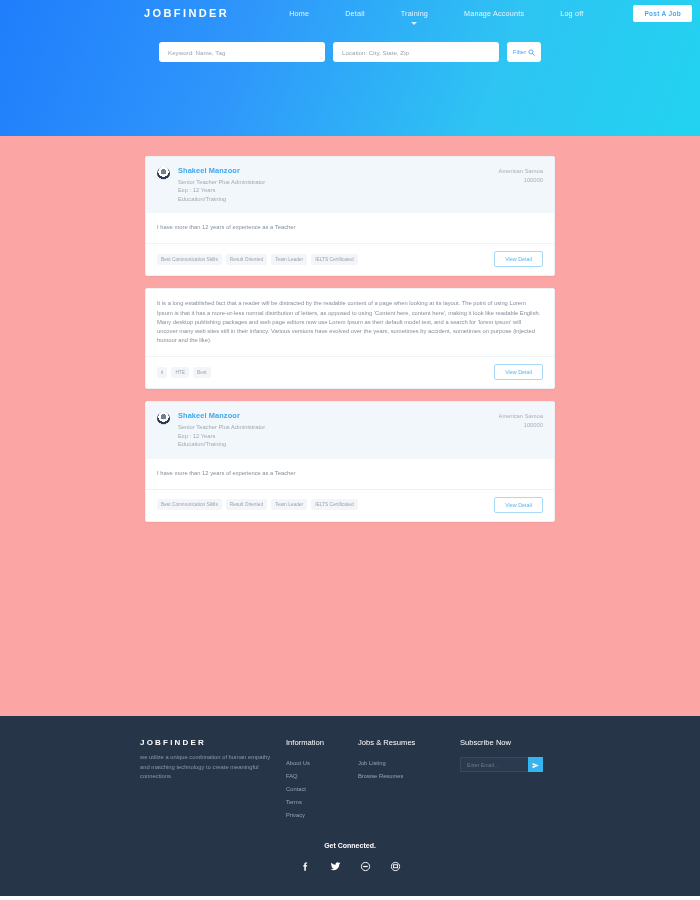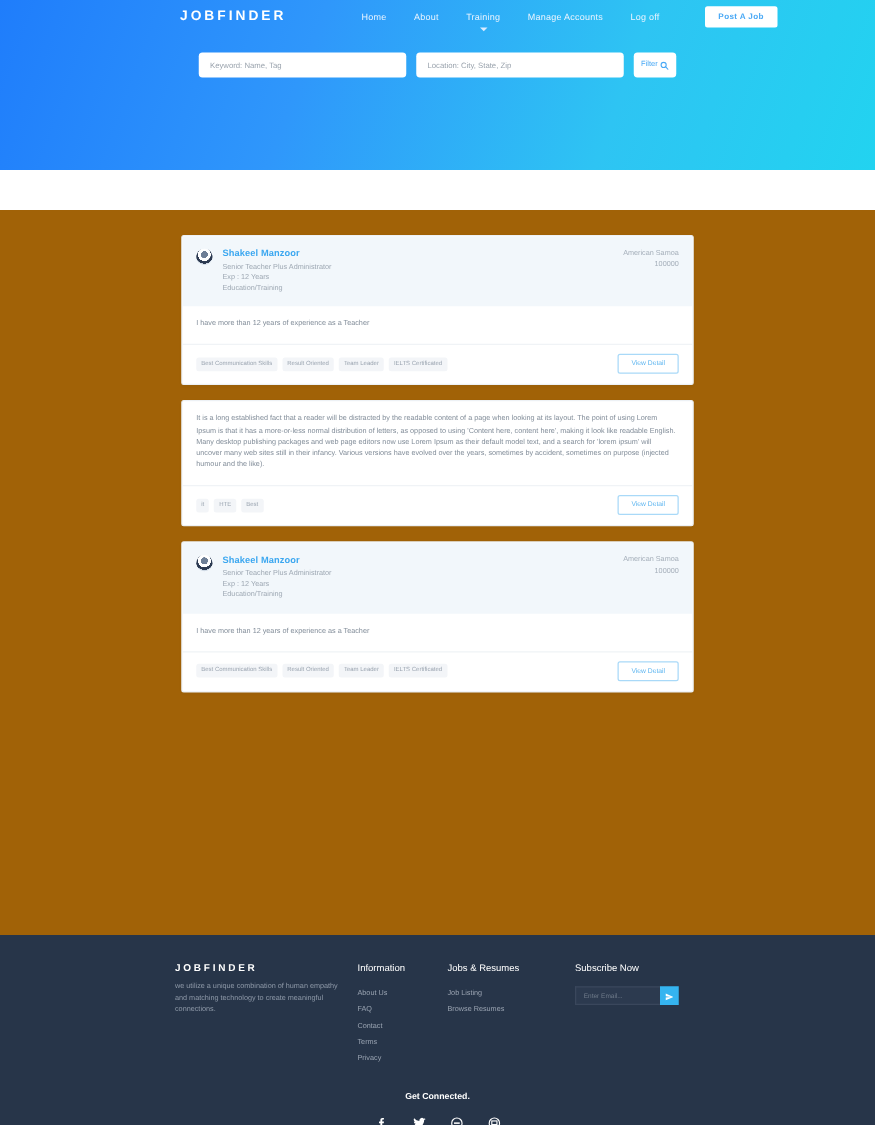--- a/index.html
+++ b/index.html
@@ -29,21 +29,21 @@
     color: #fff;
     font-size: 11px;
     font-weight: bold;
     letter-spacing: 2.4px;
     margin-left: 144px;
     line-height: 26px;
   }
   .nav-links {
     display: flex;
     align-items: center;
-    gap: 22px;
+    gap: 36px;
     margin-left: 60px;
     position: relative;
   }
   .nav-link {
     color: #eaf4ff;
     font-size: 7.2px;
     letter-spacing: .2px;
     cursor: pointer;
     position: relative;
     white-space: nowrap;
@@ -112,24 +112,23 @@
     align-items: center;
     justify-content: center;
     gap: 2px;
     cursor: pointer;
   }
   .filter-btn .flabel { font-size: 6px; color: #4aa9f5; }
   .filter-btn svg { width: 7px; height: 7px; display:block; }
 
   
   .content {
-    background: #a16207;
+    background: #fca5a5;
     padding-top: 20px;
     min-height: 580px;
-    margin-top: 32px;
   }
   .cards-wrap {
     width: 410px;
     margin: 0 auto;
   }
 
   .resume-card {
     background: #ffffff;
     border: 1px solid #edf1f5;
     border-radius: 2px;
@@ -315,21 +314,21 @@
 </style>
 </head>
 <body>
 
 <div class="hero">
 
   <div class="navbar">
     <div class="brand">JOBFINDER</div>
     <div class="nav-links">
       <span class="nav-link">Home</span>
-      <span class="nav-link">About</span>
+      <span class="nav-link">Detail</span>
       <span class="nav-link has-caret">Training</span>
       <span class="nav-link">Manage Accounts</span>
       <span class="nav-link">Log off</span>
       <button class="post-job-btn">Post A Job</button>
     </div>
   </div>
 
 
   <div class="search-row">
     <input class="search-field keyword" placeholder="Keyword: Name, Tag" style="">

